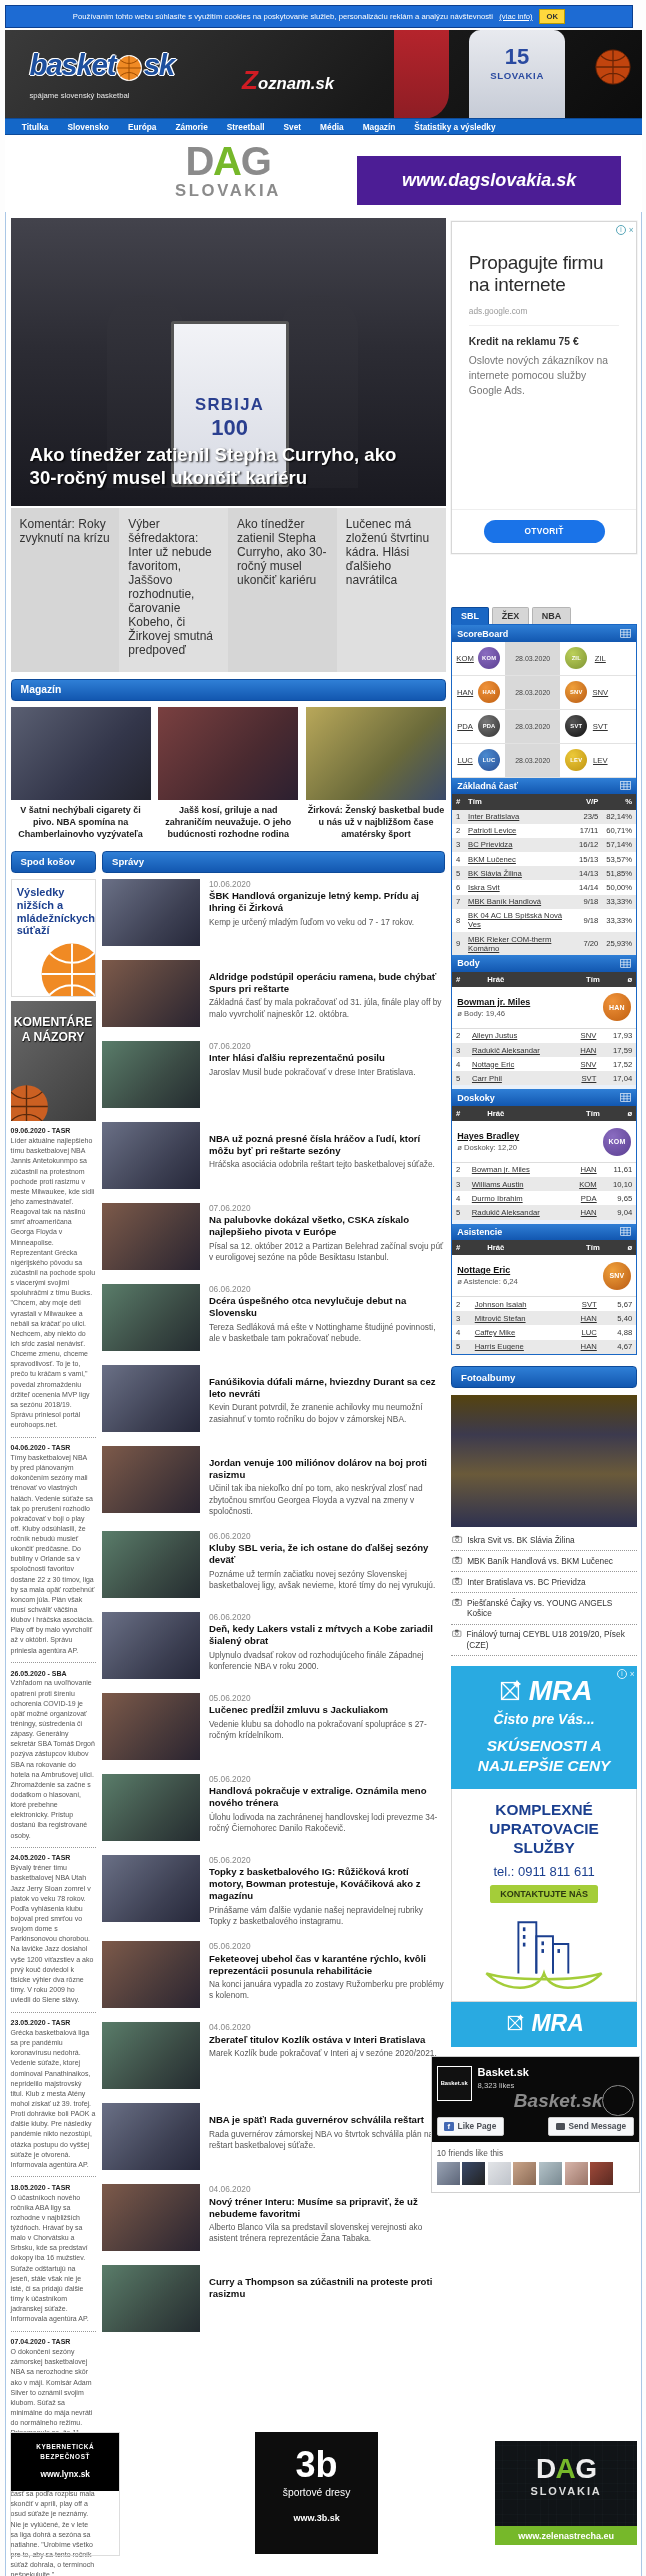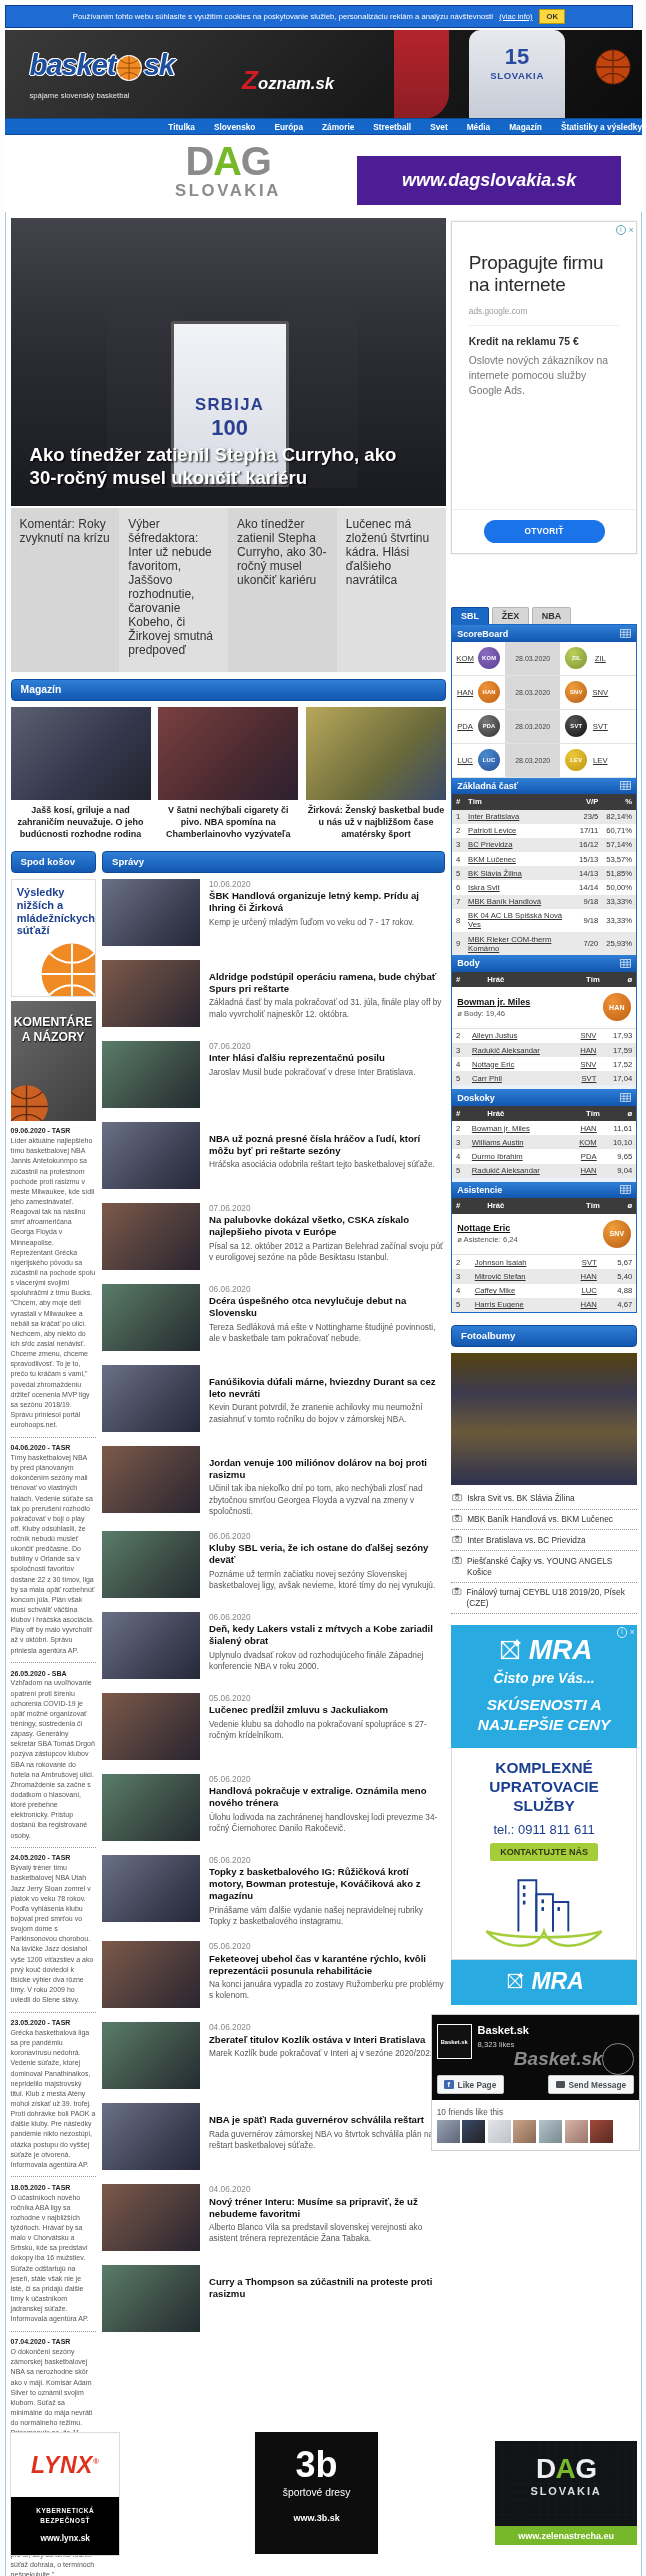--- a/index.html
+++ b/index.html
@@ -17,21 +17,21 @@
   .zoznam{position:absolute;left:237px;top:35px;font-weight:bold;font-style:italic;}
   .zoznam .z{color:#d11c24;font-size:26px;}
   .zoznam .rest{color:#fff;font-size:16.7px;}
   .mast-photo{position:absolute;right:0;top:0;width:247px;height:89px;background:linear-gradient(100deg,#4c1e22 0%,#7e2a30 28%,#30333e 46%,#c9ccd4 60%,#9aa0ac 78%,#512;);}
   .mast-red{position:absolute;right:193px;top:0;width:55px;height:89px;background:linear-gradient(180deg,#b5242c,#8e1d24);border-radius:0 0 26px 0;}
   .mast-jersey{position:absolute;right:77px;top:0;width:96px;height:89px;background:linear-gradient(180deg,#e8eaef,#c6cbd6);border-radius:11.6px 11.6px 0 0;text-align:center;}
   .mast-num{color:#2a4aa0;font-weight:bold;font-size:22px;margin-top:14px;}
   .mast-slk{color:#2a4aa0;font-weight:bold;font-size:9.6px;letter-spacing:0.6px;}
   .mast-ball{position:absolute;right:11.6px;top:19px;}
   
-  .nav{position:absolute;top:118px;left:5.1px;width:637px;height:17.3px;background:#1467c8;border-top:1.3px solid #0d4a99;border-bottom:1.3px solid #0d4a99;display:flex;align-items:center;padding-left:16.7px;box-sizing:border-box;gap:19px;justify-content:flex-end;}
+  .nav{position:absolute;top:118px;left:5.1px;width:637px;height:17.3px;background:#1467c8;border-top:1.3px solid #0d4a99;border-bottom:1.3px solid #0d4a99;display:flex;align-items:center;padding-left:16.7px;box-sizing:border-box;gap:19px;}
   .nav-item{color:#fff;font-weight:bold;font-size:8.3px;cursor:pointer;white-space:nowrap;}
   
   .dag-banner{position:absolute;top:135px;left:5.1px;width:637px;height:77px;background:#fff;border-bottom:0.6px solid #e0e0e0;}
   .dag-logo{position:absolute;left:170px;top:6.4px;text-align:center;line-height:1;}
   .dag-letters{font-size:40px;font-weight:bold;letter-spacing:-1.3px;}
   .dag-letters .d,.dag-letters .g{color:#8b8b8b;}
   .dag-letters .a{color:#76b82a;}
   .dag-sub{color:#8b8b8b;font-weight:bold;font-size:16.7px;letter-spacing:2.6px;margin-top:1.3px;}
   .dag-btn{position:absolute;left:352px;top:20.5px;width:264px;height:49px;background:#4c1d95;color:#fff;font-weight:bold;font-style:italic;font-size:18px;display:flex;align-items:center;justify-content:center;cursor:pointer;}
   
@@ -257,25 +257,25 @@
         <div class="teaser">Komentár: Roky zvyknutí na krízu</div>
         <div class="teaser">Výber šéfredaktora: Inter už nebude favoritom, Jaššovo rozhodnutie, čarovanie Kobeho, či Žirkovej smutná predpoveď</div>
         <div class="teaser">Ako tínedžer zatienil Stepha Curryho, ako 30-ročný musel ukončiť kariéru</div>
         <div class="teaser">Lučenec má zloženú štvrtinu kádra. Hlási ďalšieho navrátilca</div>
       </div>
 
       <div class="hdr-bar mag-hd">Magazín</div>
       <div class="mag-row">
         <div class="mag-item">
           <div class="mag-img"></div>
-          <div class="mag-title">Jašš kosí, griluje a nad zahraničím neuvažuje. O jeho budúcnosti rozhodne rodina</div>
+          <div class="mag-title">V šatni nechýbali cigarety či pivo. NBA spomína na Chamberlainovho vyzývateľa</div>
         </div>
         <div class="mag-item">
           <div class="mag-img"></div>
-          <div class="mag-title">V šatni nechýbali cigarety či pivo. NBA spomína na Chamberlainovho vyzývateľa</div>
+          <div class="mag-title">Jašš kosí, griluje a nad zahraničím neuvažuje. O jeho budúcnosti rozhodne rodina</div>
         </div>
         <div class="mag-item">
           <div class="mag-img"></div>
           <div class="mag-title">Žirková: Ženský basketbal bude u nás už v najbližšom čase amatérsky šport</div>
         </div>
       </div>
 
       <div class="cols">
         <div class="spod">
           <div class="hdr-bar spod-hd">Spod košov</div>
@@ -386,21 +386,21 @@
                 <div class="ndate"></div>
                 <div class="ntitle">Fanúšikovia dúfali márne, hviezdny Durant sa cez leto nevráti</div>
                 <div class="ndesc">Kevin Durant potvrdil, že zranenie achilovky mu neumožní zasiahnuť v tomto ročníku do bojov v zámorskej NBA.</div>
               </div>
             </div>
           <div class="news-item">
               <div class="thumb"></div>
               <div class="nbody">
                 <div class="ndate"></div>
                 <div class="ntitle">Jordan venuje 100 miliónov dolárov na boj proti rasizmu</div>
-                <div class="ndesc">Učinil tak iba niekoľko dní po tom, ako nechýbali zlosť nad zbytočnou smrťou Georgea Floyda a vyzval na zmeny v spoločnosti.</div>
+                <div class="ndesc">Učinil tak iba niekoľko dní po tom, ako neskrýval zlosť nad zbytočnou smrťou Georgea Floyda a vyzval na zmeny v spoločnosti.</div>
               </div>
             </div>
           <div class="news-item">
               <div class="thumb"></div>
               <div class="nbody">
                 <div class="ndate">06.06.2020</div>
                 <div class="ntitle">Kluby SBL veria, že ich ostane do ďalšej sezóny deväť</div>
                 <div class="ndesc">Poznáme už termín začiatku novej sezóny Slovenskej basketbalovej ligy, avšak nevieme, ktoré tímy do nej vyrukujú.</div>
               </div>
             </div>
@@ -683,20 +683,27 @@
         <table class="stbl">
           <tbody>
               <tr>
                 <th>#</th>
                 <th>Hráč</th>
                 <th class="r">Tím</th>
                 <th class="r">ø</th>
               </tr>
         </tbody>
           </table>
+        <div class="leader">
+          <div class="lbody">
+              <div class="lname">Hayes Bradley</div>
+              <div class="lstat">ø Doskoky: 12,20</div>
+            </div>
+          <span class="tlogo kom">KOM</span>
+        </div>
         <table class="stbl">
           <tbody>
               <tr>
                 <td>2</td>
                 <td><span class="team">Bowman jr. Miles</span></td>
                 <td class="r"><span class="team">HAN</span></td>
                 <td class="r">11,61</td>
               </tr>
           <tr>
                 <td>3</td>
@@ -898,23 +905,20 @@
               <span></span>
               <span></span>
             </div>
         </div>
       </div>
     </div>
   </div>
 
   <div class="footer">
     <div class="lynx-box">
-      <div class="lynx-top">
-          <span class="lynx-logo"><span>LYNX</span><sup>®</sup></span>
-        </div>
       <div class="lynx-bot">
         <div class="lynx-sub"><span>KYBERNETICKÁ</span><br><span>BEZPEČNOSŤ</span></div>
         <div class="lynx-url">www.lynx.sk</div>
       </div>
     </div>
     <div class="b3-box">
       <div class="b3-logo">3b</div>
       <div class="b3-sub">športové dresy</div>
       <div class="b3-url">www.3b.sk</div>
     </div>

